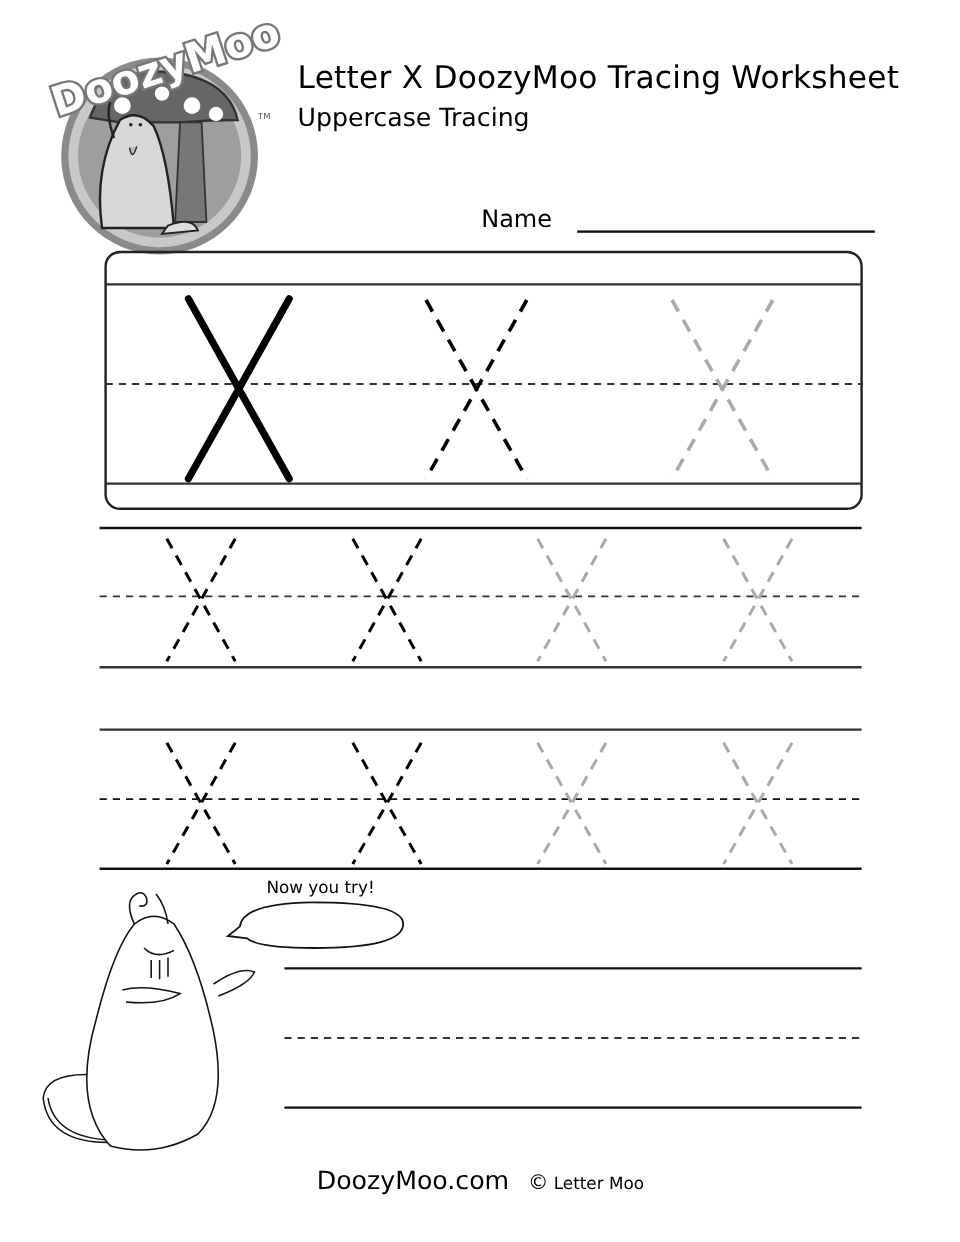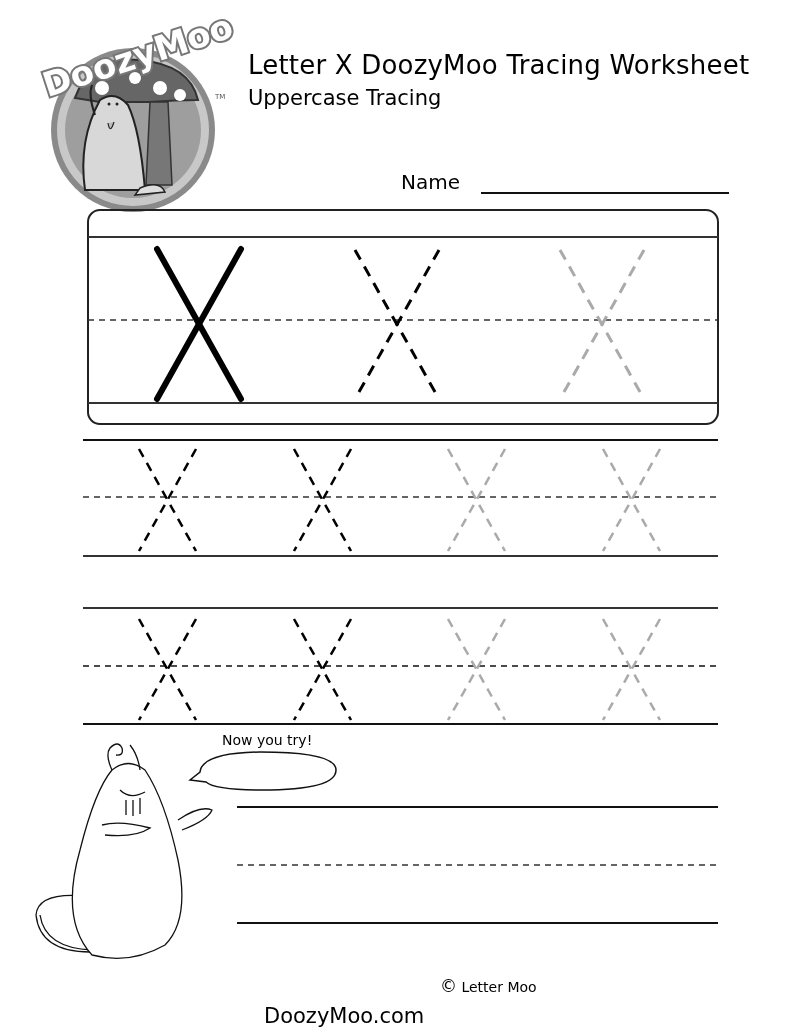--- a/index.html
+++ b/index.html
@@ -2,21 +2,21 @@
 <html><head>
 <meta charset="utf-8">
 <style>
   html, body { margin:0; padding:0; background:#fff; }
   body { width:800px; height:1035px; position:relative; overflow:hidden; font-family:"DejaVu Sans", sans-serif; color:#000; }
   .abs { position:absolute; }
   .title { left:248px; top:50px; font-size:26px; white-space:nowrap; letter-spacing:0.2px; }
   .subtitle { left:248px; top:86px; font-size:21px; white-space:nowrap; }
   .name-label { left:401px; top:170px; font-size:20px; }
   .name-line { left:481px; top:192px; width:248px; height:0; border-top:2px solid #111; }
-  .footer-site { left:264px; top:972px; font-size:21px;margin-top:32px; }
+  .footer-site { left:264px; top:972px; font-size:21px; }
   .footer-copy { left:440px; top:976px; font-size:14px; }
   svg { position:absolute; left:0; top:0; }
 </style>
 </head>
 <body>
 
 <svg width="800" height="1035" viewBox="0 0 800 1035">
 
   <g>
     <circle cx="133" cy="130" r="82" fill="#8a8a8a"></circle>

